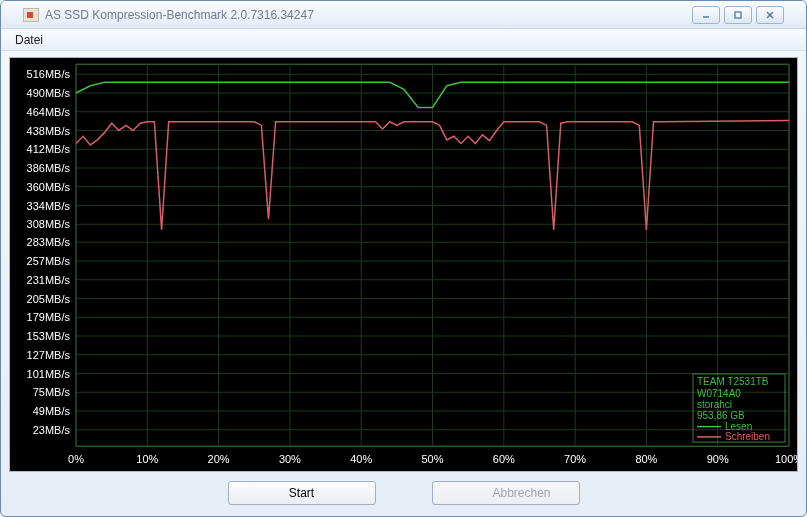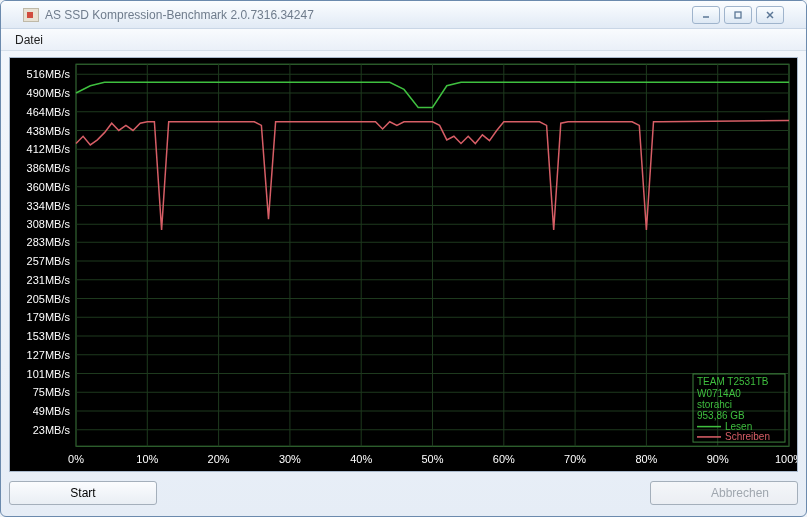--- a/index.html
+++ b/index.html
@@ -9,21 +9,21 @@
   .titlebar-icon { width: 16px; height: 14px; background: #e8e2d4; border: 1px solid #bfb9a8; position: relative; margin-right: 6px; }
   .titlebar-icon::before { content:""; position:absolute; top:3px; left:3px; width:6px; height:6px; background:#d14c3e; }
   .title-text { color: #6f7c8c; font-size: 12px; flex: 1; }
   .win-btns { display: flex; gap: 4px; }
   .win-btn { width: 28px; height: 18px; border: 1px solid #9fb4cc; border-radius: 3px; background: linear-gradient(#fafdff,#dde8f4); color:#5b7796; display:flex; align-items:center; justify-content:center; cursor:pointer; }
   .win-btn svg { width: 10px; height: 10px; }
   .menubar { height: 22px; background: linear-gradient(#f9fbfe,#eaf0f8); padding: 0 8px; display:flex; align-items:center; border-bottom:1px solid #d5dfea; }
   .menu-item { padding: 2px 6px; cursor:pointer; color:#222; }
   .client { flex:1; padding: 6px 8px 2px 8px; display:flex; flex-direction:column; }
   .chart-box { flex:1; background:#000; border:1px solid #a9b9cc; position:relative; }
-  .bottom-bar { height: 42px; display:flex; align-items:center; justify-content:space-between; gap: 56px; }
+  .bottom-bar { height: 42px; display:flex; align-items:center; justify-content:center; gap: 56px; }
   .btn { width: 148px; height: 24px; border: 1px solid #a4afbb; background: linear-gradient(#fbfcfe,#e9eef4); border-radius: 3px; cursor:pointer; font-size:12px; }
   .btn.disabled { color:#a0a7af; background: linear-gradient(#f4f6f9,#ebeef3); cursor:default;padding-left:32px; }
   #chart-svg { width:100%; height:100%; display:block; }
   .ylabel { font: 11px/1 "Segoe UI", sans-serif; fill:#fff; text-anchor:end; }
   .xlabel { font: 11px/1 "Segoe UI", sans-serif; fill:#fff; text-anchor:middle; }
   .gridline { stroke:#1e3a1e; stroke-width:1; }
   .border-line { stroke:#3c7f3c; stroke-width:1; }
   .series-read { stroke:#3fbf3f; stroke-width:1.5; fill:none; }
   .series-write { stroke:#d75e66; stroke-width:1.5; fill:none; }
   .legend-box { stroke:#3c7f3c; fill:none; }

